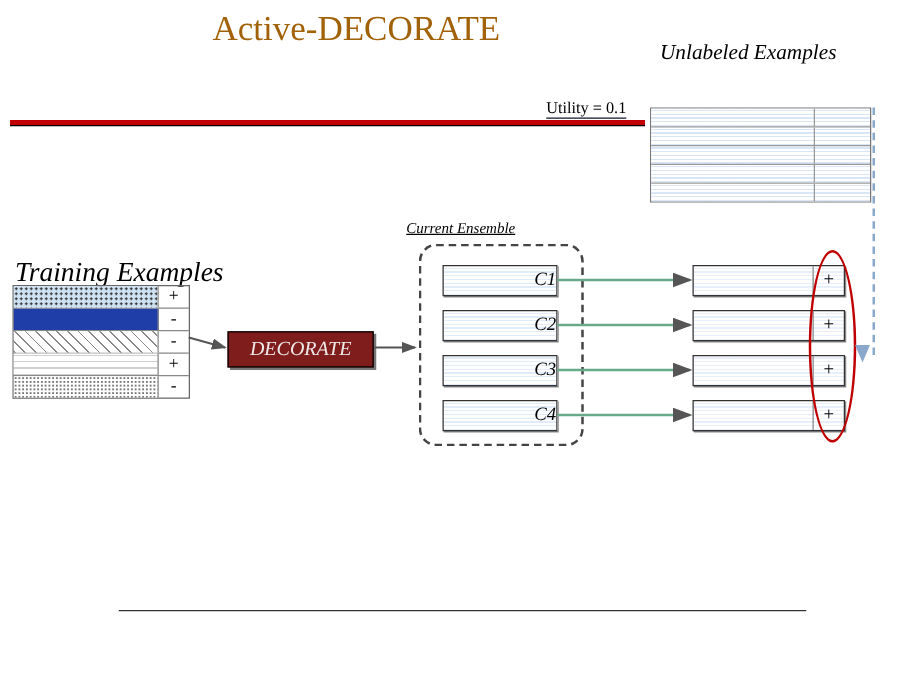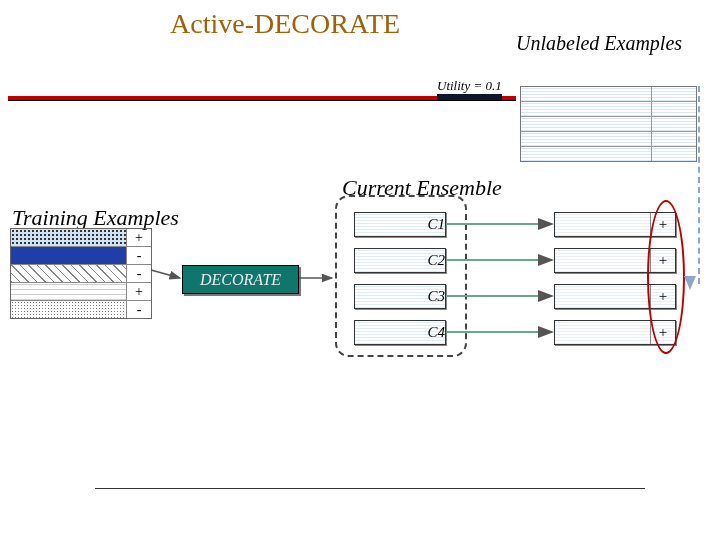--- a/index.html
+++ b/index.html
@@ -17,41 +17,40 @@
     left: 170px;
     font-size: 28px;
     color: #a16207;
   }
   .title .sc {
     font-variant: small-caps;
   }
   .unlabeled-label {
     position: absolute;
     top: 32px;
-    left: 516px;
-    font-size: 20px;
+    left: 528px;
+    font-size: 17px;
     font-style: italic;
   }
   .thickline {
     position: absolute;
     top: 96px;
     left: 8px;
     width: 508px;
     height: 0;
     border-top: 4px solid #c00000;
     border-bottom: 1px solid #000;
   }
   .utility-label {
     position: absolute;
     top: 78px;
     left: 437px;
     font-size: 13px;
     font-family: "Times New Roman", serif;
-    border-bottom: 6px solid #0f172a;
-    font-style: italic;
+    border-bottom: 1px solid #0f172a;
   }
   .unlabeled-table {
     position: absolute;
     top: 86px;
     left: 520px;
     width: 175px;
     border: 1px solid #777;
   }
   .unlabeled-table .row {
     height: 14px;
@@ -59,23 +58,24 @@
     background-image: repeating-linear-gradient(0deg, #d8e6f5 0, #d8e6f5 1px, #fff 1px, #fff 3px),
                       repeating-linear-gradient(90deg, #d8e6f5 0, #d8e6f5 1px, #fff 1px, #fff 3px);
     display: flex;
   }
   .unlabeled-table .row:first-child { border-top: none; }
   .unlabeled-table .cell-a { width: 130px; border-right: 1px solid #999; }
   .unlabeled-table .cell-b { flex: 1; }
   .ce-label {
     position: absolute;
     top: 175px;
-    left: 342px;
-    font-size: 22px;
-    font-style: italic;
+    left: 325px;
+    font-size: 12px;
+    font-style: italic;
+    text-decoration: underline;
   }
   .te-label {
     position: absolute;
     top: 205px;
     left: 12px;
     font-size: 22px;
     font-style: italic;
   }
   .train-table {
     position: absolute;
@@ -106,21 +106,21 @@
   .pat-diag   { background-image: repeating-linear-gradient(45deg, #888 0, #888 1px, #fff 1px, #fff 6px); }
   .pat-hatch  { background-image: repeating-linear-gradient(0deg,#d0d0d0 0,#d0d0d0 1px,#fff 1px,#fff 5px),repeating-linear-gradient(90deg,#d0d0d0 0,#d0d0d0 1px,#fff 1px,#fff 5px); }
   .pat-noise  { background-image: radial-gradient(#777 0.8px, #fff 0.8px); background-size: 3px 3px; }
 
   .decorate-box {
     position: absolute;
     top: 265px;
     left: 182px;
     width: 115px;
     height: 27px;
-    background: #0f766e;
+    background: #7f1d1d;
     border: 1px solid #000;
     color: #efeaea;
     font-style: italic;
     font-size: 16px;
     text-align: center;
     line-height: 27px;
     box-shadow: 2px 2px 0 #777;
   }
   .ensemble-dashed {
     position: absolute;

